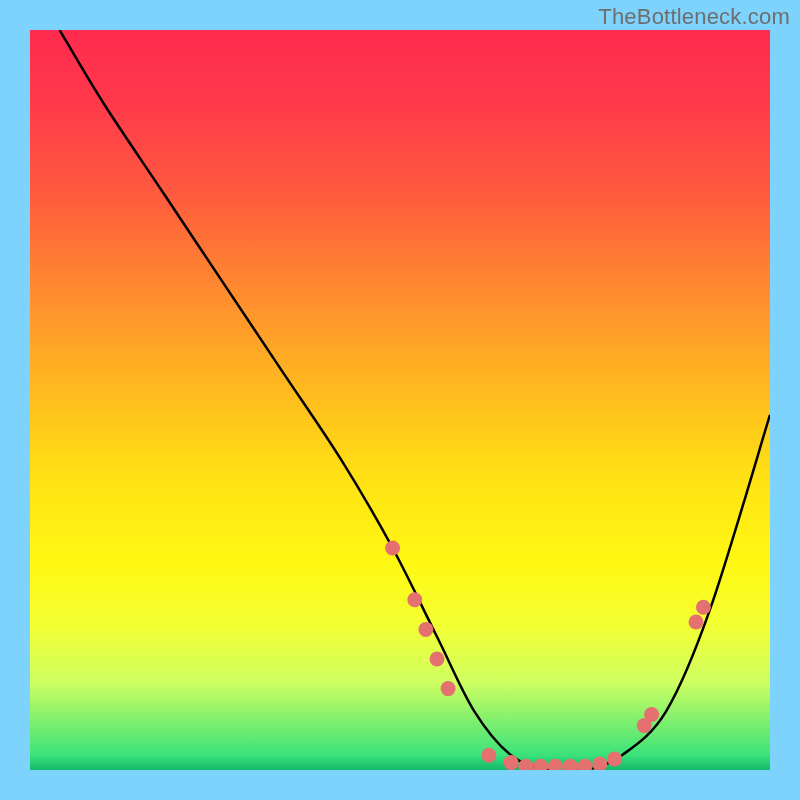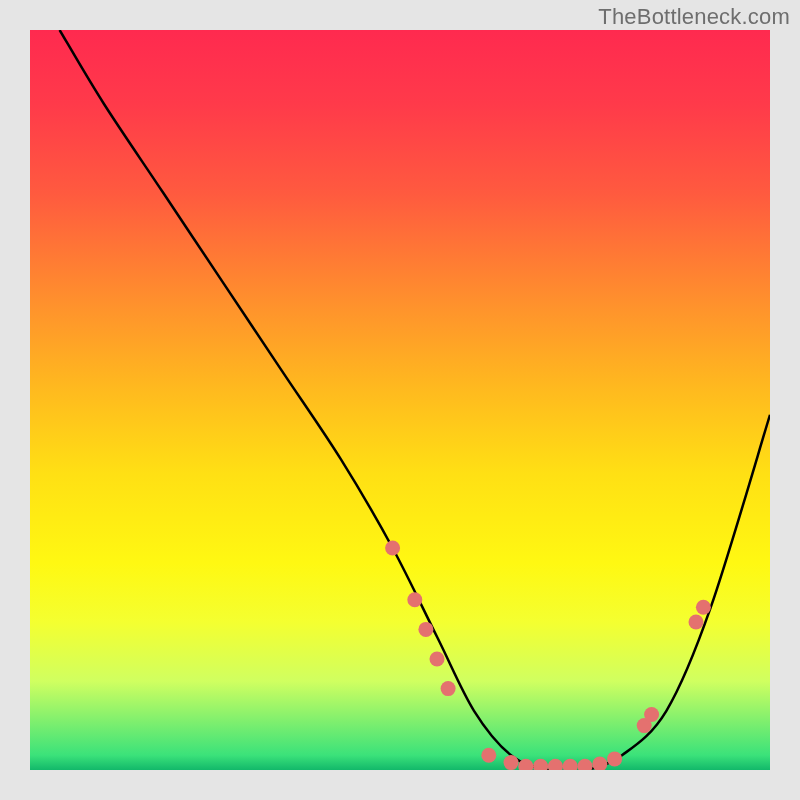--- a/index.html
+++ b/index.html
@@ -10,21 +10,21 @@
     background: #000;
     overflow: hidden;
     font-family: Arial, Helvetica, sans-serif;
   }
   .frame {
     position: absolute;
     top: 0;
     left: 0;
     width: 800px;
     height: 800px;
-    background: #e5e5e5;
+    background: #7dd3fc;
   }
   .plot-area {
     position: absolute;
     top: 30px;
     left: 30px;
     width: 740px;
     height: 740px;
     background: linear-gradient(
       to bottom,
       #ff2a4f 0%,

